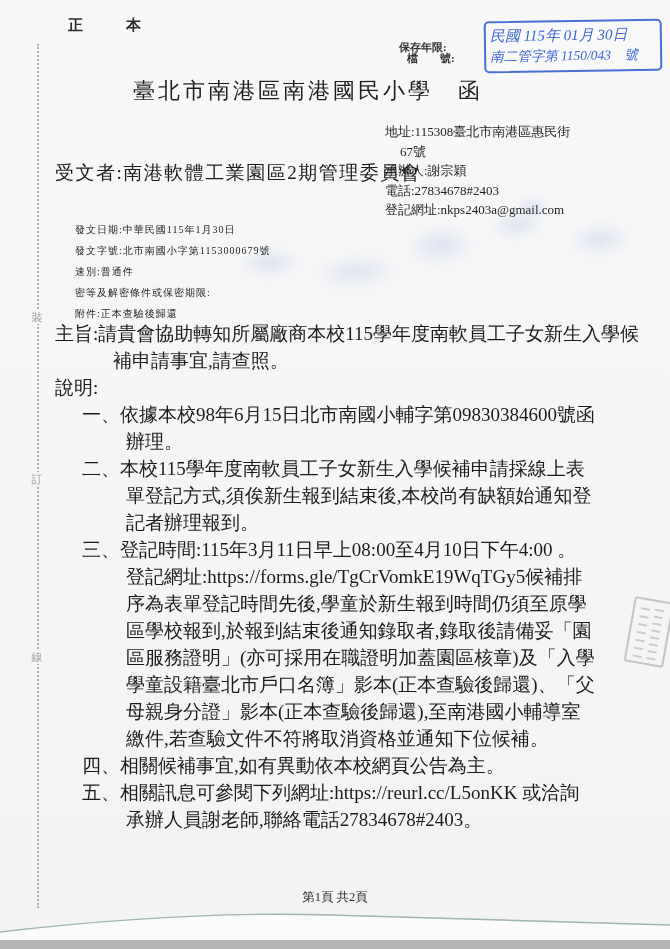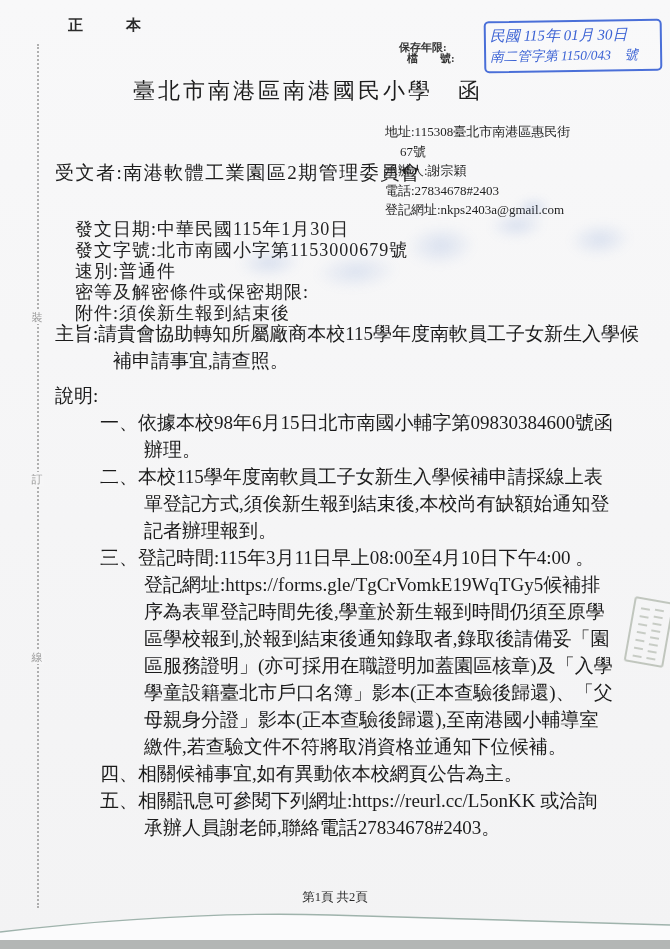--- a/index.html
+++ b/index.html
@@ -27,38 +27,38 @@
   .doc-title{position:absolute;left:0;top:76px;width:616px;text-align:center;
         font-size:22px;letter-spacing:3px;color:#1d1d1d;}
   
   .contact{position:absolute;left:385px;top:122px;font-size:13px;line-height:19.5px;color:#1f1f1f;}
   .contact .indent{padding-left:15px;}
   
   .recipient{position:absolute;left:55px;top:159px;width:352px;font-size:19px;
         line-height:28px;letter-spacing:1.5px;color:#1c1c1c;
         padding-left:62px;text-indent:-62px;box-sizing:content-box;}
   
-  .meta{position:absolute;left:75px;top:219px;font-size:18px;line-height:21px;
+  .meta{position:absolute;left:75px;top:219px;font-size:10px;line-height:21px;
         letter-spacing:1px;color:#222;}
   
   .bleed{position:absolute;left:235px;top:205px;width:430px;height:100px;
         transform:rotate(-4deg);filter:blur(5px);opacity:.55;pointer-events:none;
         background:
           radial-gradient(ellipse 45px 22px at 8% 45%, rgba(105,140,205,.40), transparent 70%),
           radial-gradient(ellipse 60px 26px at 28% 60%, rgba(105,140,205,.35), transparent 70%),
           radial-gradient(ellipse 50px 30px at 48% 40%, rgba(105,140,205,.38), transparent 70%),
           radial-gradient(ellipse 40px 20px at 66% 25%, rgba(105,140,205,.40), transparent 70%),
           radial-gradient(ellipse 45px 25px at 85% 45%, rgba(105,140,205,.38), transparent 70%),
           radial-gradient(ellipse 25px 12px at 70% 8%,  rgba(80,120,200,.45), transparent 70%);}
   
   .body-text{position:absolute;left:55px;top:320px;width:560px;font-size:19px;
         line-height:27px;color:#1b1b1b;}
   .subject{width:535px;padding-left:58px;text-indent:-58px;}
-  .section-label{margin-top:8px;}
-  .items{margin-left:45px;width:515px;}
+  .section-label{margin-top:0;}
+  .items{margin-left:27px;width:515px;}
   .item{padding-left:44px;text-indent:-44px;white-space:pre-wrap;}
   
   .edge-stamp{position:absolute;left:616px;top:612px;width:62px;height:36px;
         border:2px solid rgba(125,138,118,.55);border-radius:3px;
         transform:rotate(-80deg);opacity:.8;filter:blur(.4px);
         background:
           repeating-linear-gradient(90deg, rgba(120,132,112,.45) 0 2px, transparent 2px 8px) 4px 6px/54px 9px no-repeat,
           repeating-linear-gradient(90deg, rgba(120,132,112,.45) 0 2px, transparent 2px 7px) 4px 20px/54px 9px no-repeat;}
   
   .footer{position:absolute;left:0;top:889px;width:670px;text-align:center;
@@ -95,21 +95,21 @@
     <div>登記網址:nkps2403a@gmail.com</div>
   </div>
 
   <div class="recipient">受文者:南港軟體工業園區2期管理委員會</div>
 
   <div class="meta">
     <div>發文日期:中華民國115年1月30日</div>
     <div>發文字號:北市南國小字第1153000679號</div>
     <div>速別:普通件</div>
     <div>密等及解密條件或保密期限:</div>
-    <div>附件:須俟新生報到結束後</div>
+    <div>附件:正本查驗後歸還</div>
   </div>
 
   <div class="bleed"></div>
 
   <div class="body-text">
     <div class="subject">主旨:請貴會協助轉知所屬廠商本校115學年度南軟員工子女新生入學候補申請事宜,請查照。</div>
     <div class="section-label">說明:</div>
     <div class="items">
       <div class="item">一、依據本校98年6月15日北市南國小輔字第09830384600號函辦理。</div>
       <div class="item">二、本校115學年度南軟員工子女新生入學候補申請採線上表單登記方式,須俟新生報到結束後,本校尚有缺額始通知登記者辦理報到。</div>

